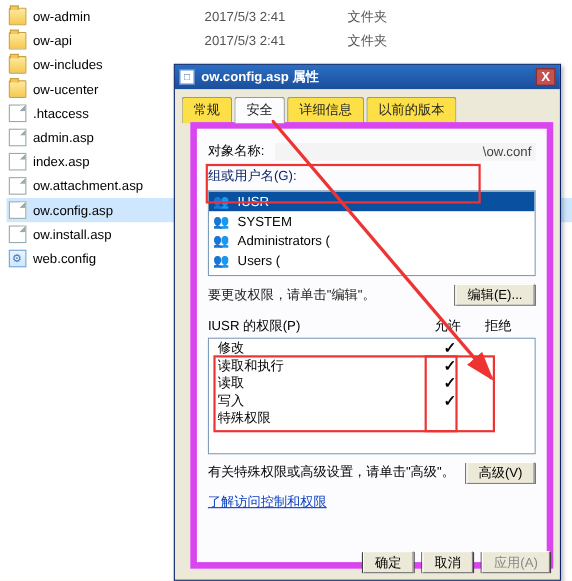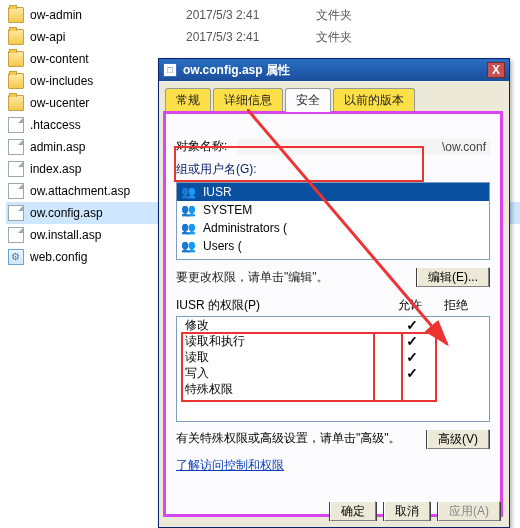--- a/index.html
+++ b/index.html
@@ -21,21 +21,21 @@
   
   .dialog { position: absolute; top: 58px; left: 158px; width: 352px; height: 470px; background: #ece9d8; border: 1px solid #0a246a; box-shadow: 2px 2px 4px rgba(0,0,0,.3); }
   .titlebar { height: 22px; background: linear-gradient(#2a6ec3,#1b4e9b); color:#fff; display:flex; align-items:center; padding:0 4px; gap:6px; }
   .title-mini-ico { width:14px; height:14px; background:#fff; border:1px solid #3a70c0; display:flex; align-items:center; justify-content:center; font-size:9px; color:#3a70c0;}
   .titlebar-text { flex:1; font-weight:bold; }
   .title-close { width:18px; height:16px; background:#c75050; border:1px solid #7a2727; color:#fff; display:flex; align-items:center; justify-content:center; font-weight:bold; }
 
   .tabs { display:flex; padding: 6px 6px 0 6px; }
   .tab { border:1px solid #919b9c; border-bottom:none; background:#fde047; padding:3px 10px; margin-right:2px; position:relative; top:1px; border-radius:3px 3px 0 0; color:#222;}
   .tab.active { background:#fcfcfe; z-index:2; }
-  .tab-group { border:3px solid #d946ef; background:#fcfcfe; margin:0 6px 6px 4px; height:406px; padding:20px 10px; position:relative; }
+  .tab-group { border:6px solid #d946ef; background:#fcfcfe; margin:0 6px 6px 14px; height:406px; padding:8px 10px; position:relative; }
 
   .row-label { display:flex; align-items:center; gap:10px; margin:4px 0; }
   .obj-value { flex:1; background:#f4f4f4; height:16px; position:relative; }
   .obj-value-text { position:absolute; right:4px; top:1px; color:#444; }
 
   .group-label { color:#0a246a; margin-top:6px; }
   .redbox1 { border:2px solid #e33; position:absolute; top:32px; left:8px; width:250px; height:36px; pointer-events:none; z-index:5;}
   .listbox { border:1px solid #7f9db9; background:#fff; margin-top:4px; height:78px; overflow:hidden; }
   .list-item { display:flex; align-items:center; height:18px; padding:0 4px; gap:6px; }
   .list-item.selected { background:#0a50a1; color:#fff; }
@@ -85,28 +85,20 @@
         <span class="col-name">
           <span class="ico ico-folder"></span>
           <span>ow-api</span>
         </span>
         <span class="col-date">2017/5/3 2:41</span>
         <span class="col-type">文件夹</span>
       </div>
       <div class="explorer-row">
         <span class="col-name">
           <span class="ico ico-folder"></span>
-          <span>ow-content</span>
-        </span>
-        <span class="col-date"></span>
-        <span class="col-type"></span>
-      </div>
-      <div class="explorer-row">
-        <span class="col-name">
-          <span class="ico ico-folder"></span>
           <span>ow-includes</span>
         </span>
         <span class="col-date"></span>
         <span class="col-type"></span>
       </div>
       <div class="explorer-row">
         <span class="col-name">
           <span class="ico ico-folder"></span>
           <span>ow-ucenter</span>
         </span>
@@ -174,22 +166,22 @@
 
 <div class="dialog">
   <div class="titlebar">
     <span class="title-mini-ico">□</span>
     <span class="titlebar-text">ow.config.asp 属性</span>
     <span class="title-close">X</span>
   </div>
 
   <div class="tabs">
     <div class="tab">常规</div>
+    <div class="tab active">安全</div>
     <div class="tab">详细信息</div>
-    <div class="tab active">安全</div>
     <div class="tab">以前的版本</div>
   </div>
 
   <div class="tab-group">
     <div class="row-label">
       <span>对象名称:</span>
       <span class="obj-value">
         <span class="obj-value-text">\ow.conf</span>
       </span>
     </div>

